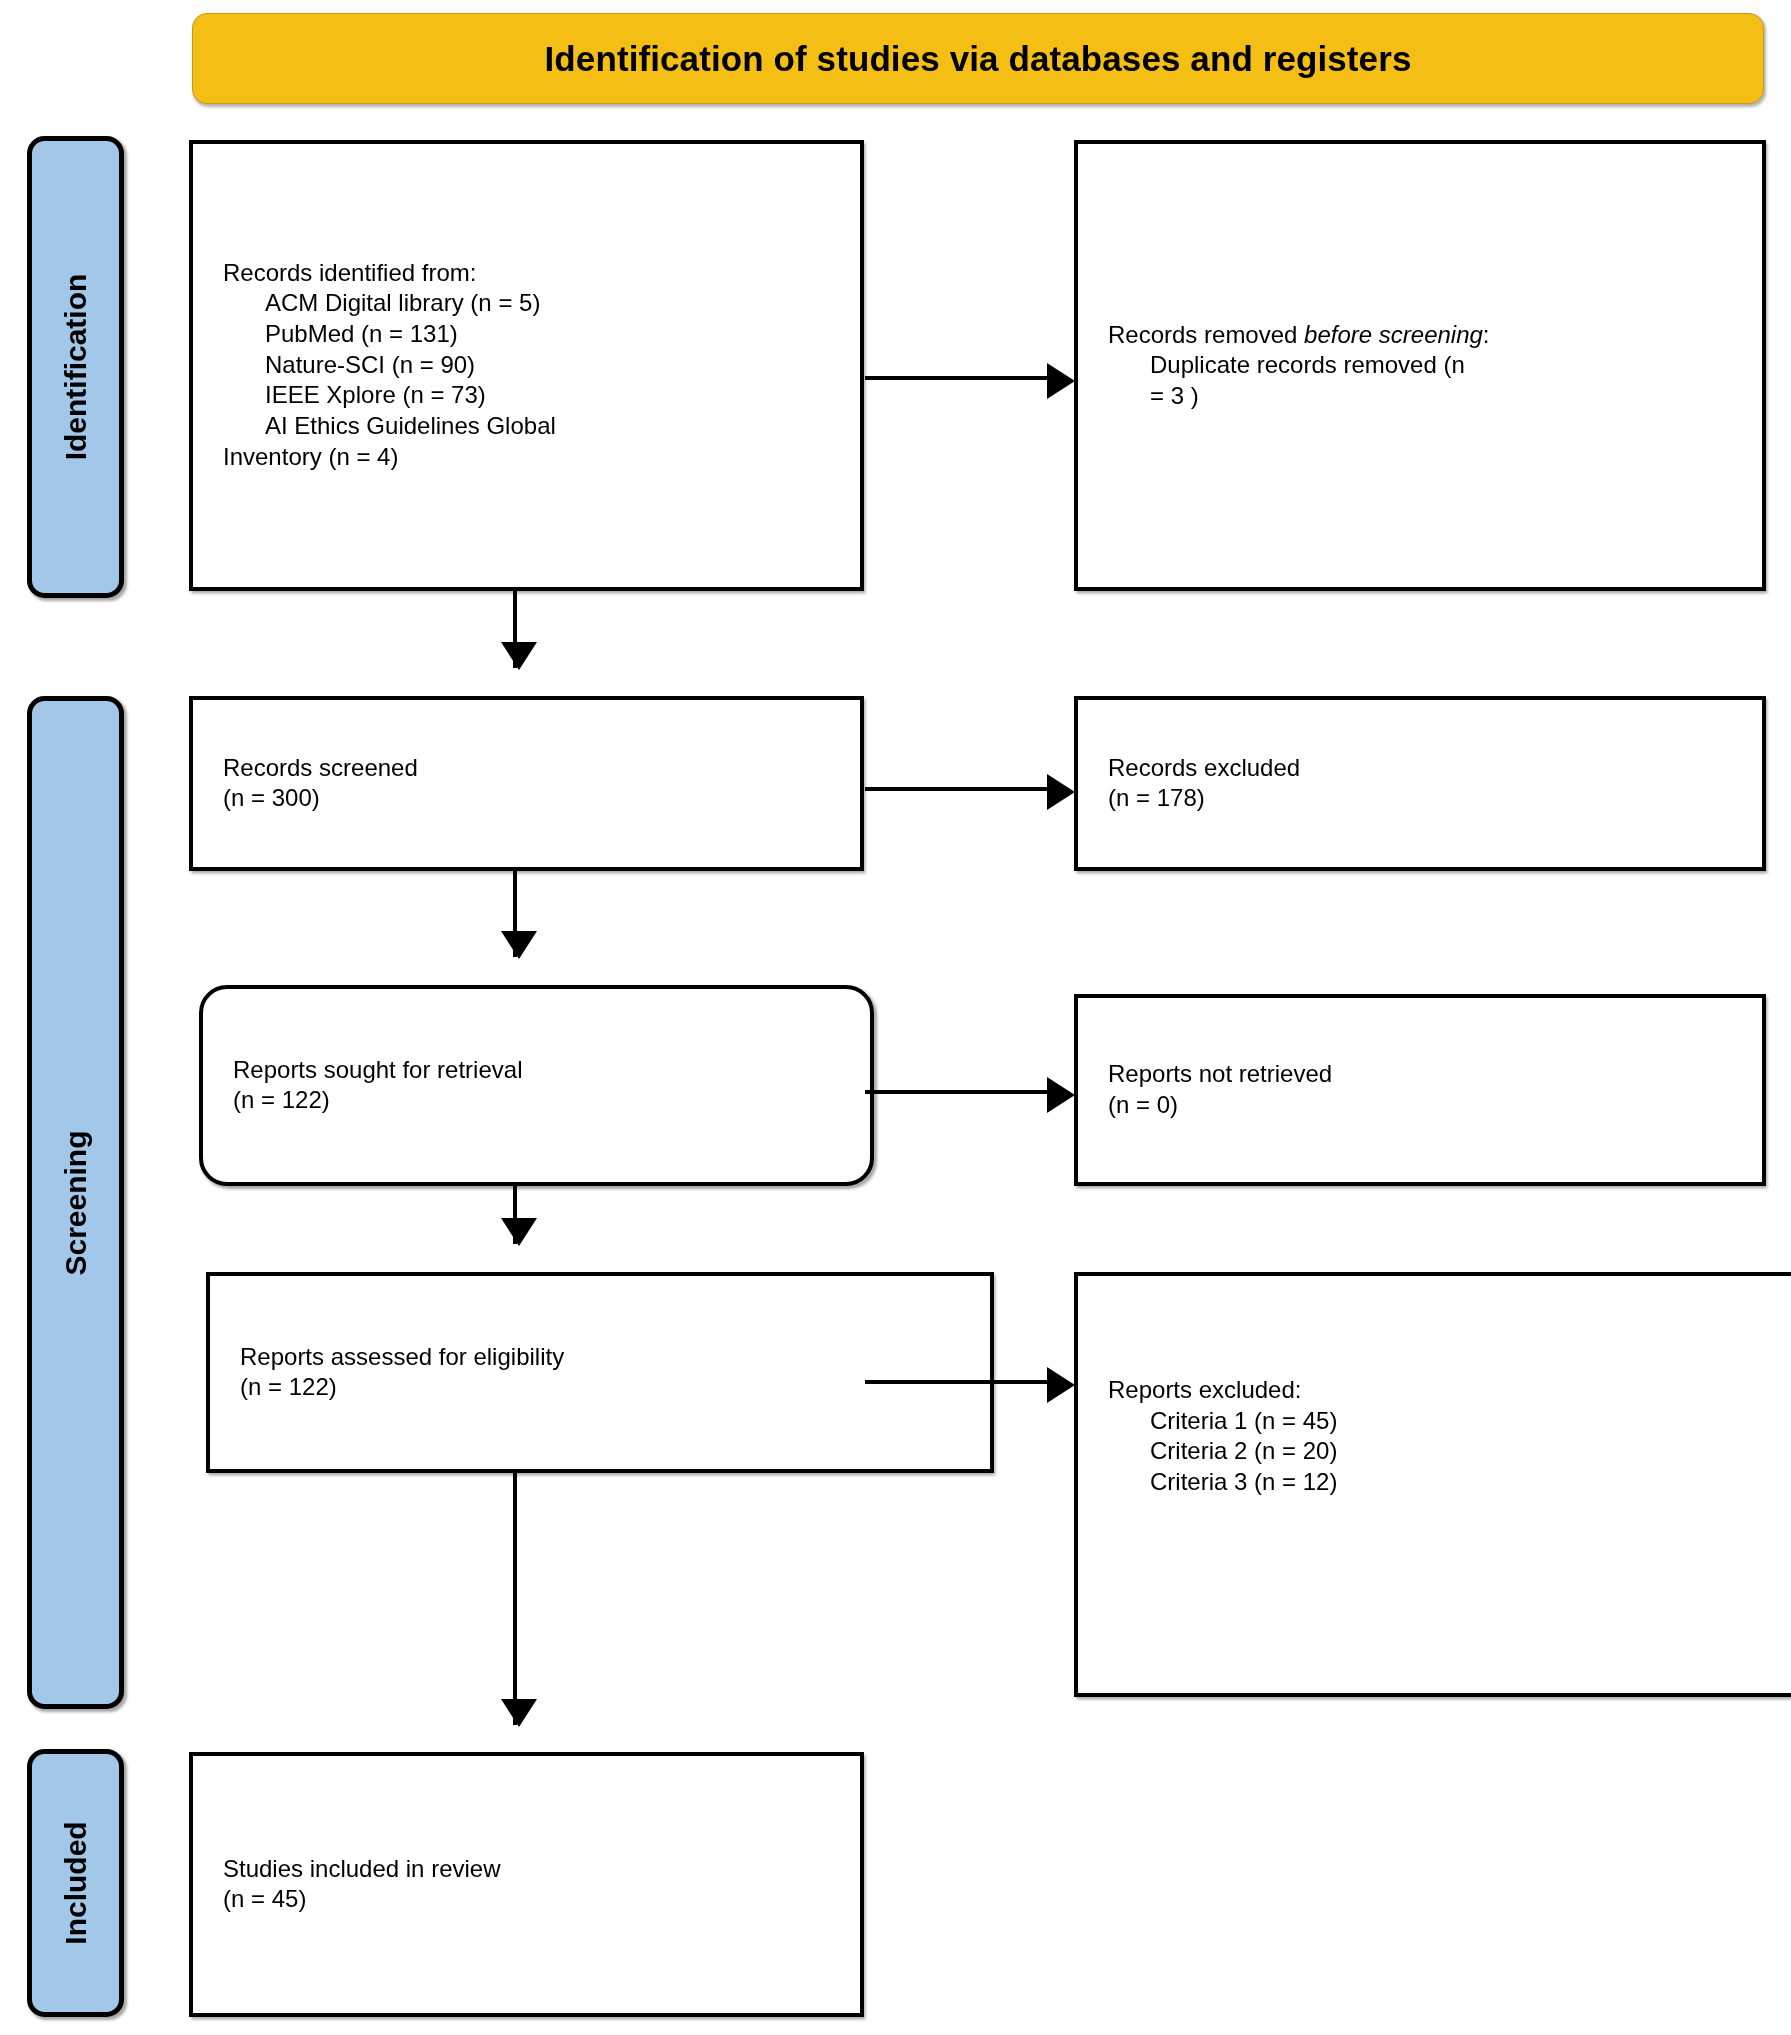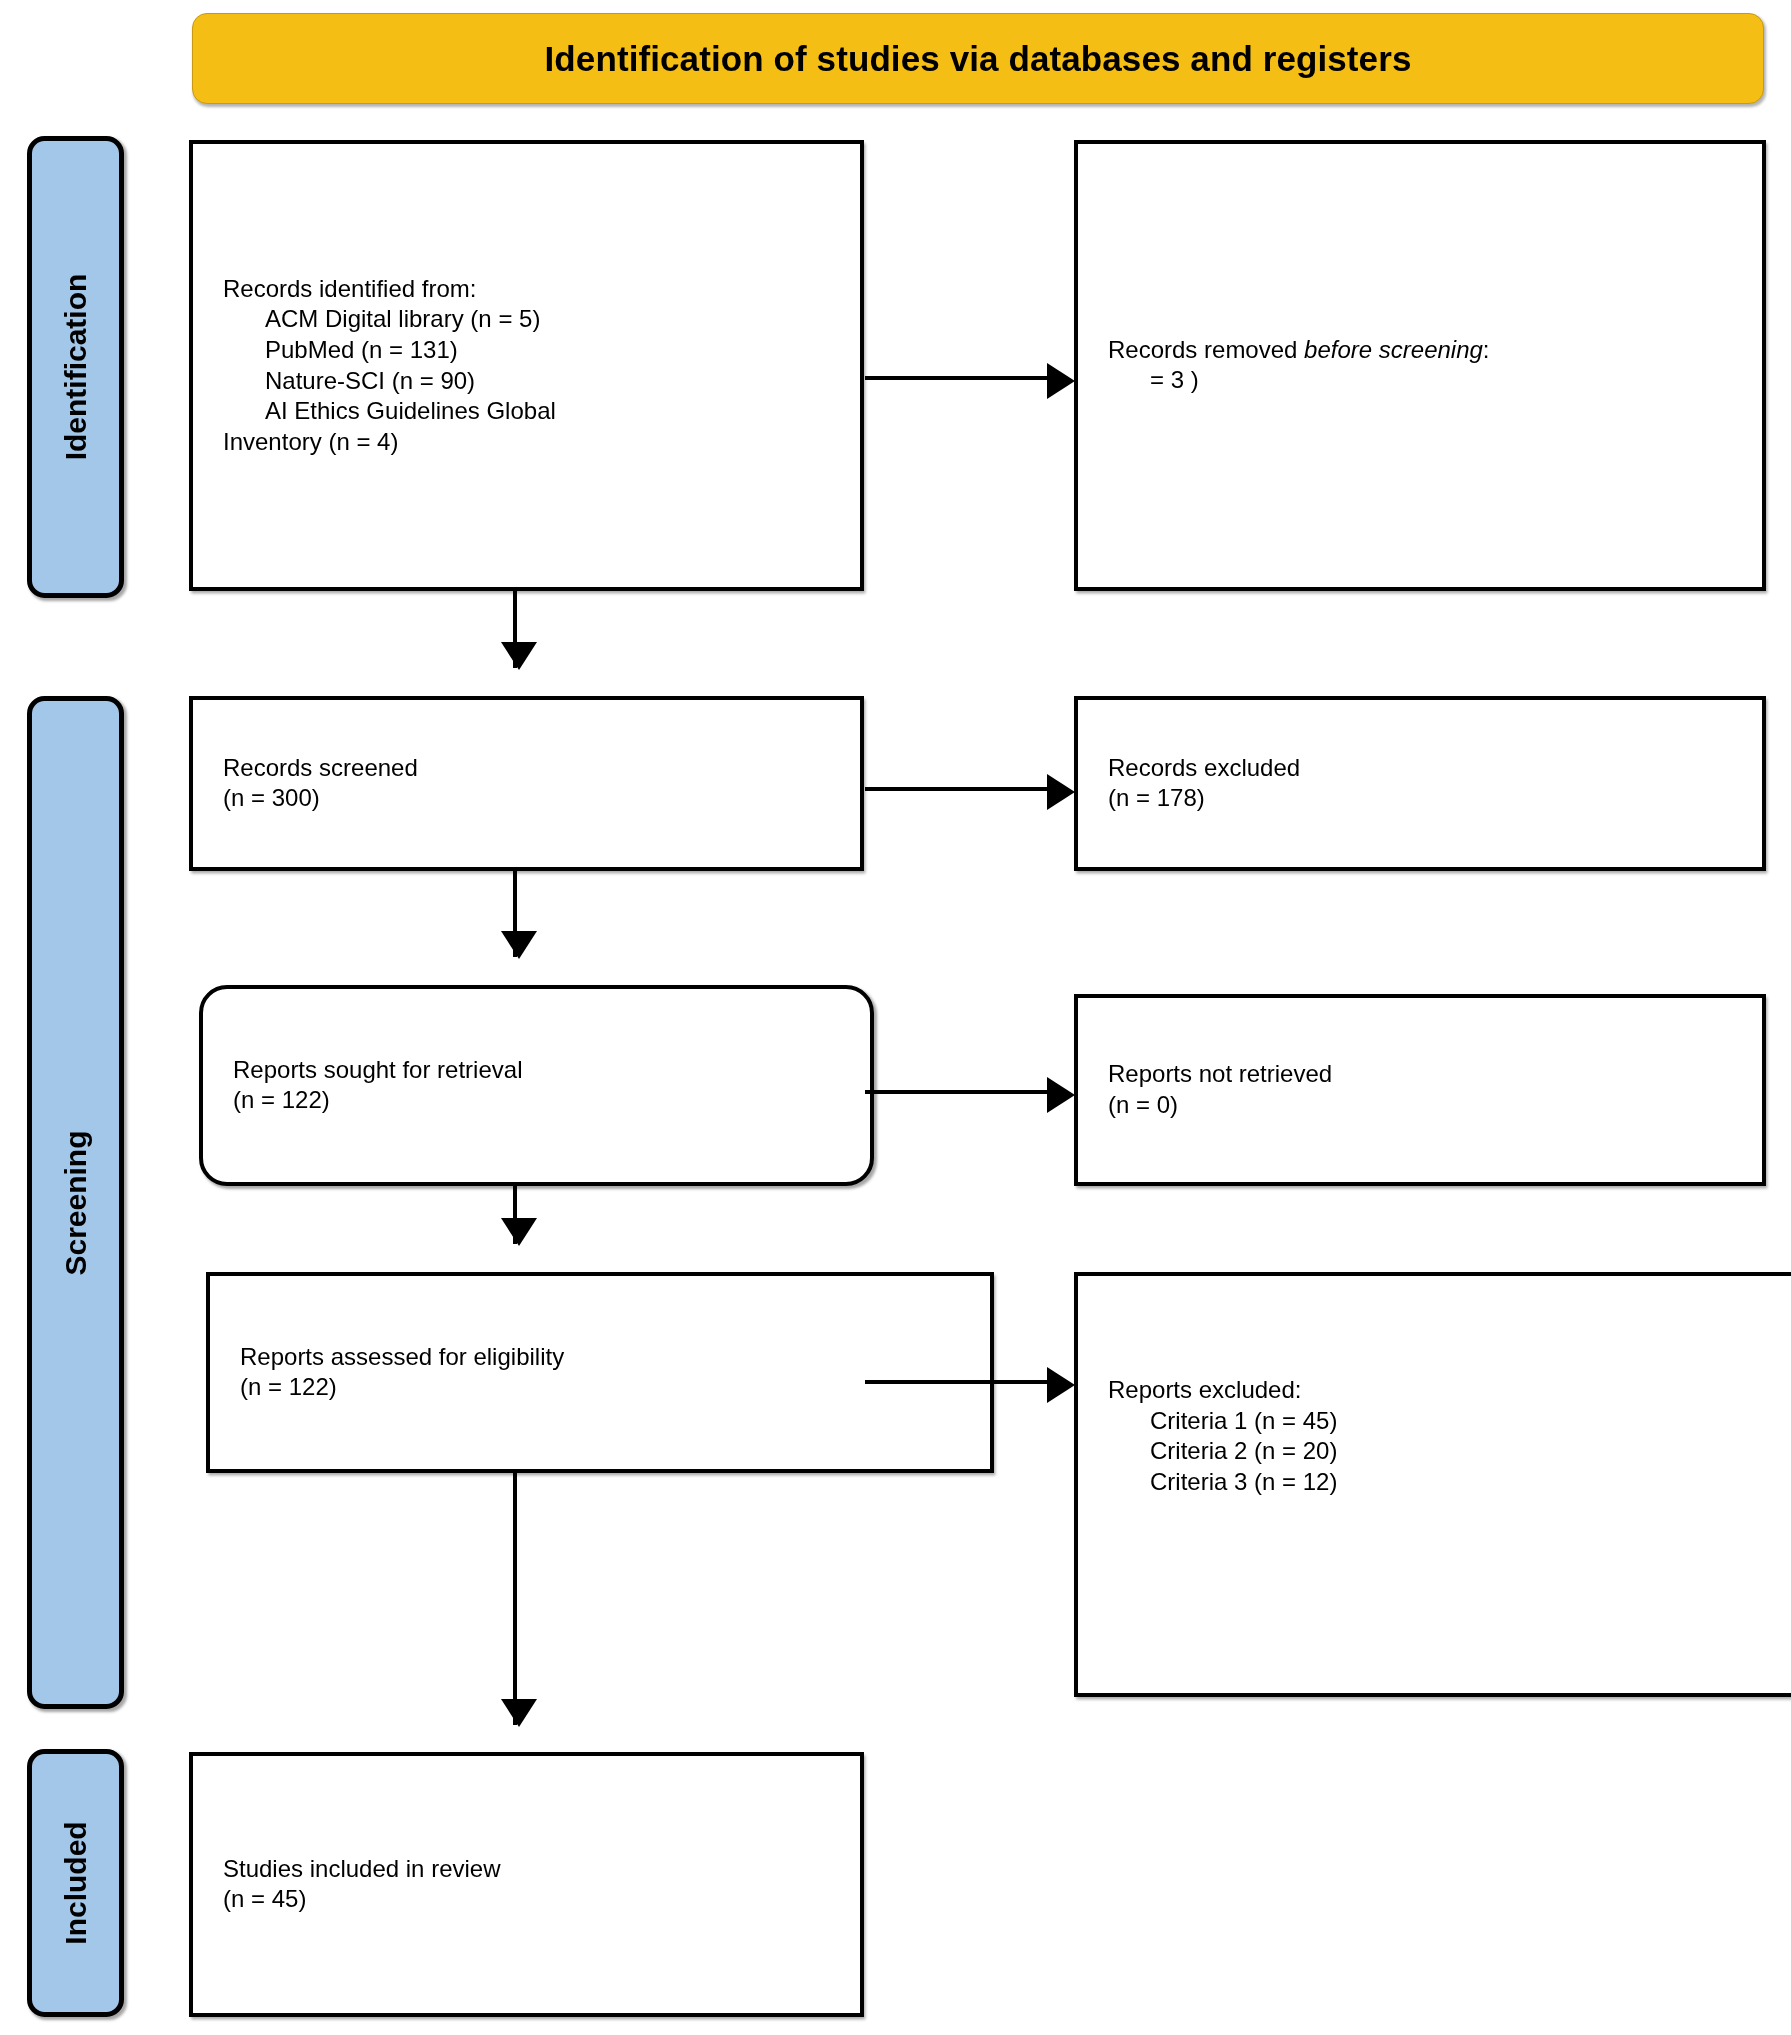--- a/index.html
+++ b/index.html
@@ -168,28 +168,30 @@
   <div class="stage-bar" id="stage-included">
     <span class="stage-label">Included</span>
   </div>
 
   <div class="flow-box vcenter" id="box-identified">
     <div class="box-body">
       <span class="line">Records identified from:</span>
       <span class="line indent">ACM Digital library (n = 5)</span>
       <span class="line indent">PubMed (n = 131)</span>
       <span class="line indent">Nature-SCI (n = 90)</span>
+      <span class="line indent">IEEE Xplore (n = 73)</span>
       <span class="line indent">AI Ethics Guidelines Global</span>
       <span class="line">Inventory (n = 4)</span>
     </div>
   </div>
 
   <div class="flow-box vcenter" id="box-removed">
     <div class="box-body">
       <span class="line"><span>Records removed </span><em>before screening</em><span>:</span></span>
+      <span class="line indent">Duplicate records removed (n</span>
       <span class="line indent">= 3 )</span>
     </div>
   </div>
 
   <div class="flow-box vcenter" id="box-screened">
     <div class="box-body">
       <span class="line">Records screened</span>
       <span class="line">(n = 300)</span>
     </div>
   </div>

